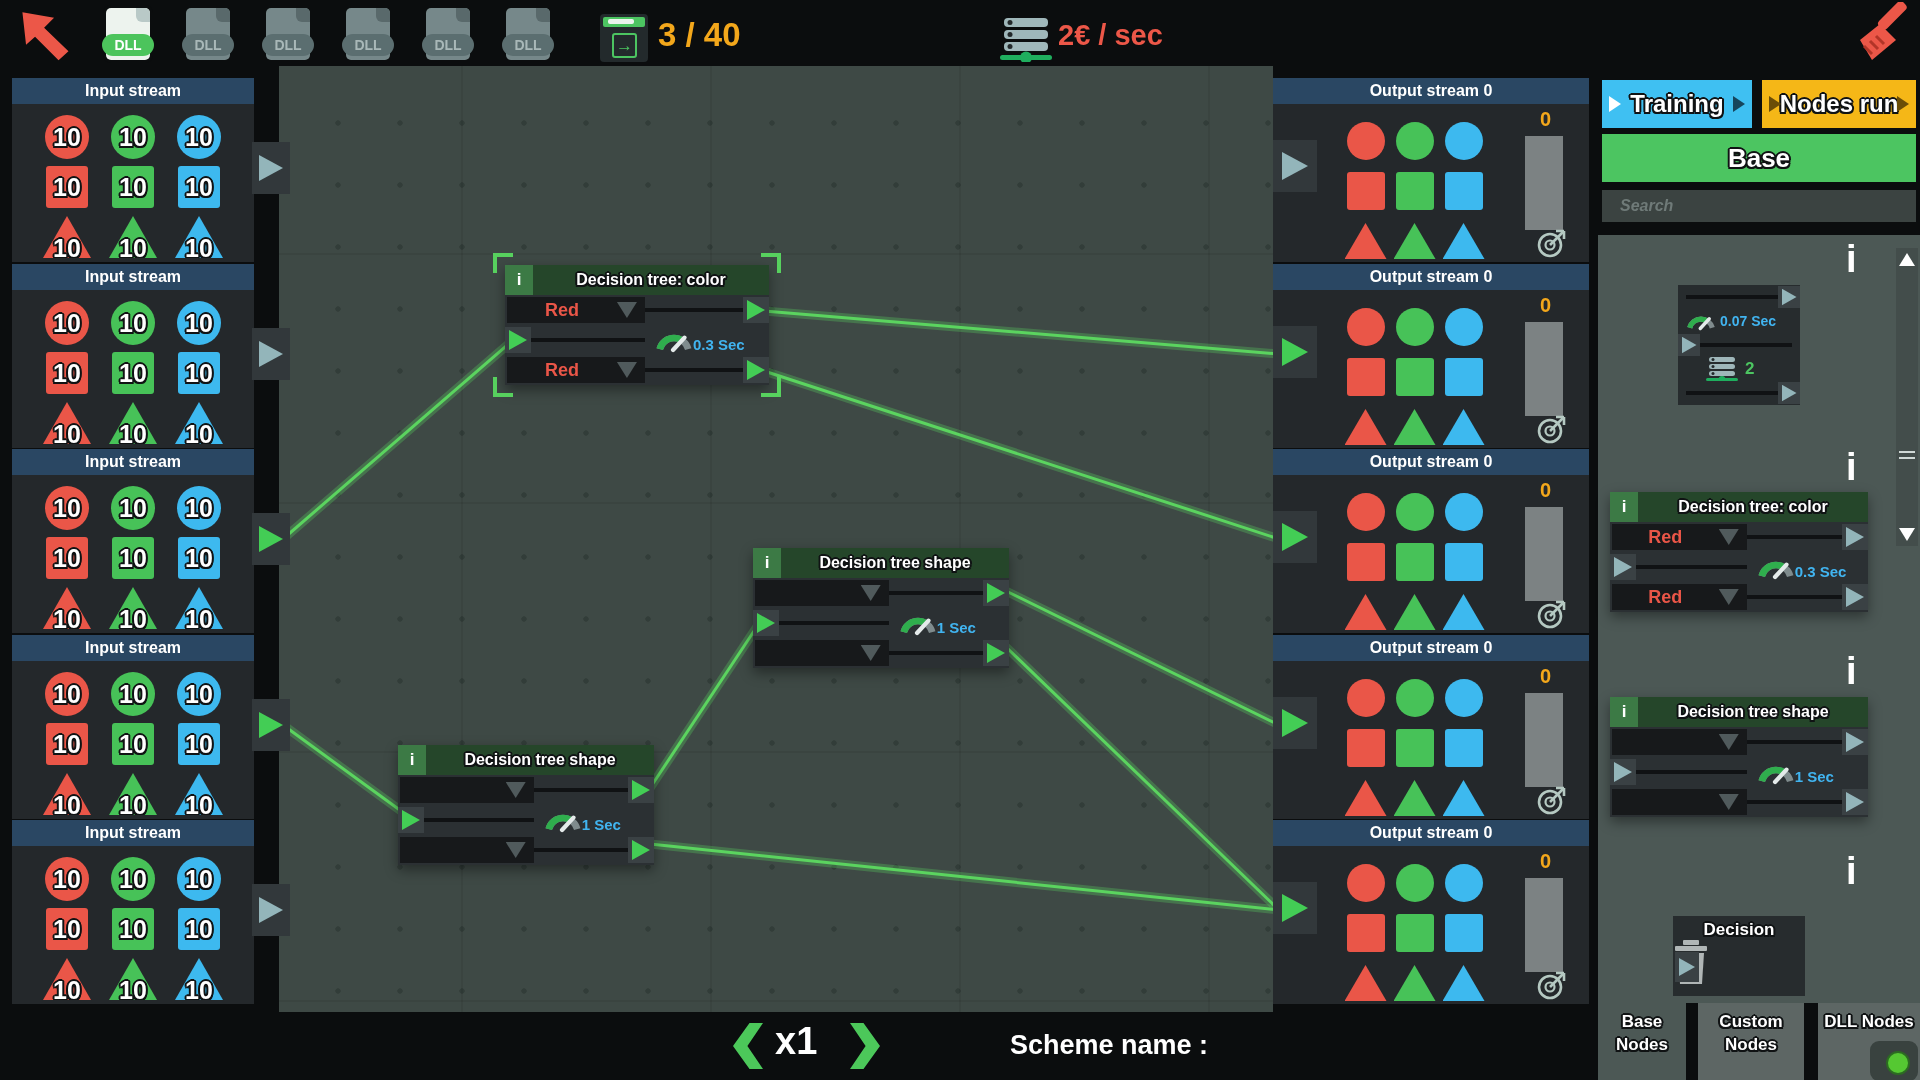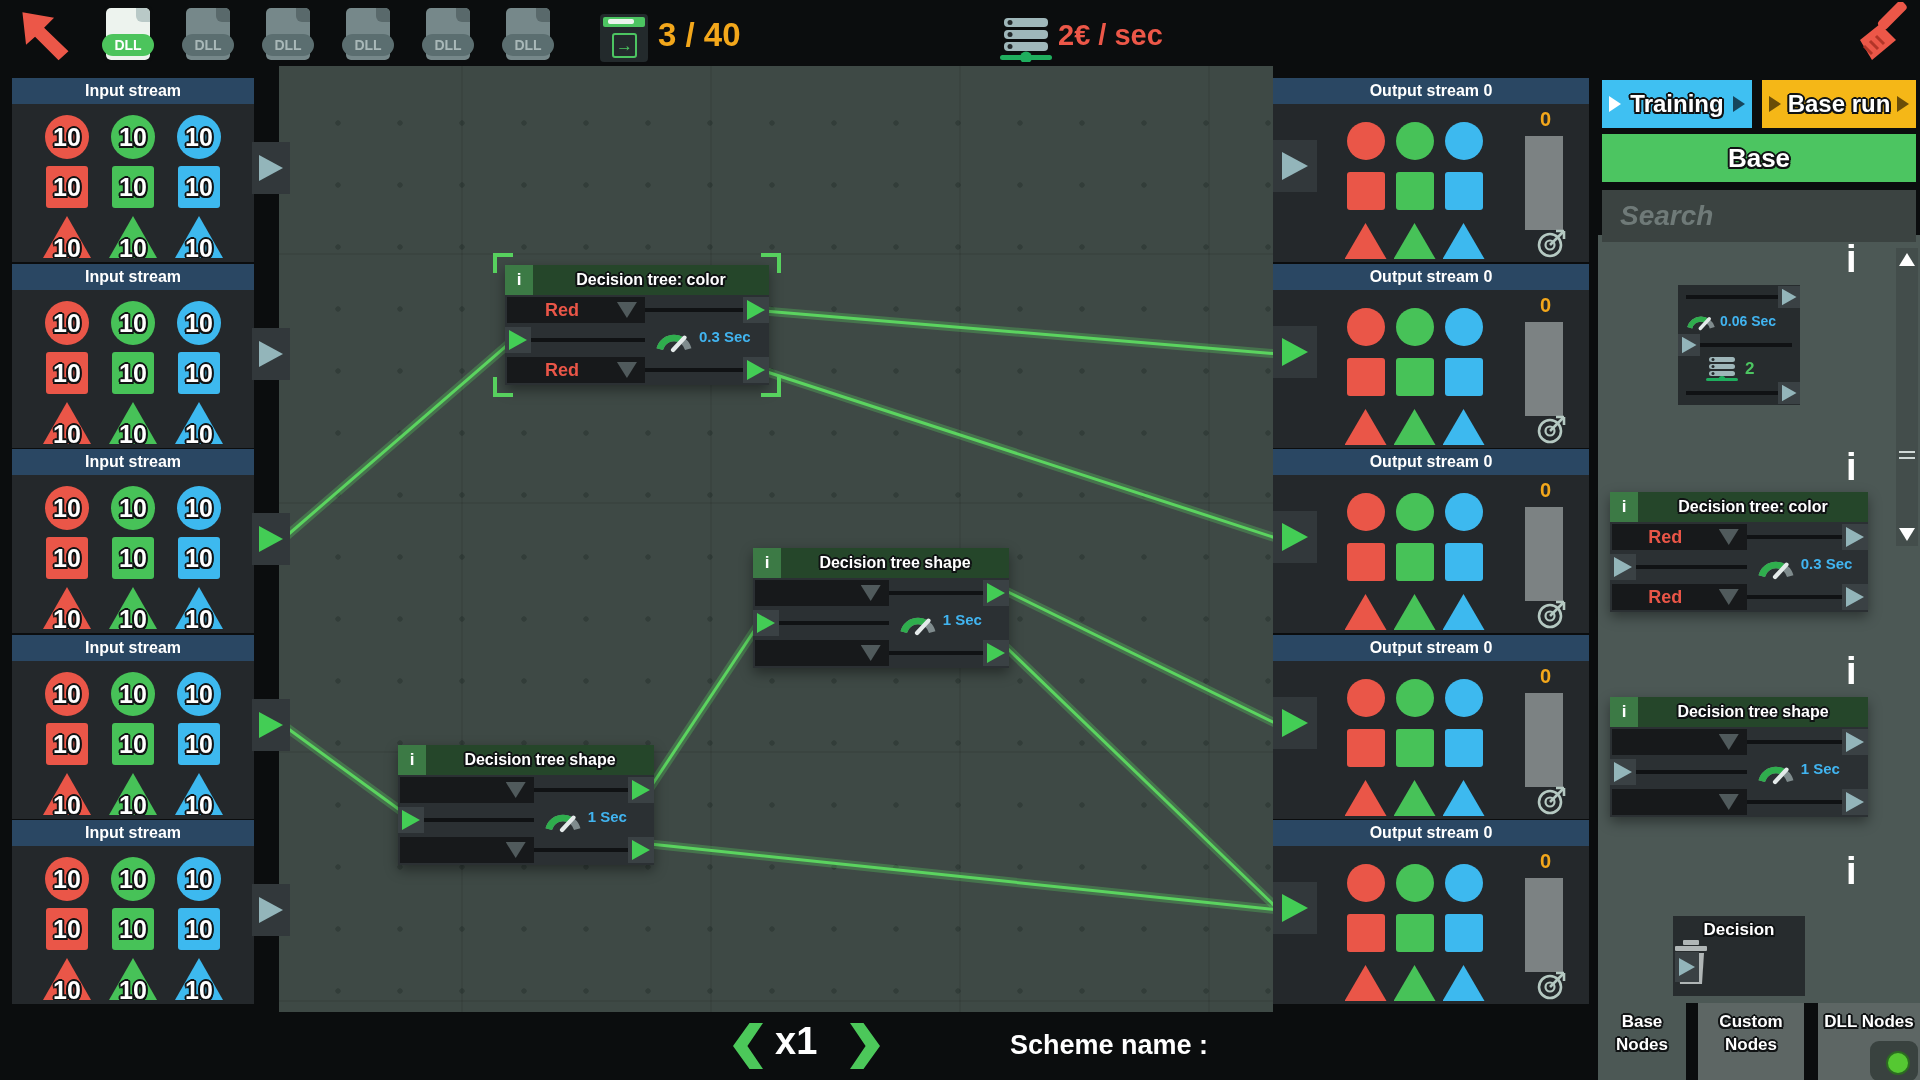--- a/index.html
+++ b/index.html
@@ -68,34 +68,34 @@
   .nrow { display:flex; height:30px; }
   .ncell-l { width:53%; position:relative; display:flex; align-items:center; }
   .ncell-r { width:47%; position:relative; display:flex; align-items:center; }
   .dropdown { background:#17191b; margin:2px 0 2px 2px; flex:1; height:26px; display:flex; align-items:center; cursor:pointer; }
   .dropdown .opt { flex:1; text-align:center; color:#ea5648; font-weight:bold; font-size:18px; }
   .dropdown .dot { width:15px; height:15px; border-radius:50%; background:#fff; margin:0 auto; }
   .dd-arrow { width:20px; height:16px; margin-right:8px; }
   .hline { height:4px; background:#101214; flex:1; }
   .nport { width:26px; height:26px; display:flex; align-items:center; justify-content:center; background:#3a4144; cursor:pointer; }
   .nport span { width:18px; height:20px; }
-  .speedwrap { display:flex; align-items:flex-start; gap:6px; padding-left:10px; }
+  .speedwrap { display:flex; align-items:flex-end; padding-left:10px; }
   .speedtxt { color:#41b4f0; font-weight:bold; font-size:15px; white-space:nowrap; }
 
   .sel-corner { position:absolute; width:20px; height:20px; z-index:5; }
   .sel-corner.tl { border-left:4px solid #57d15e; border-top:4px solid #57d15e; }
   .sel-corner.tr { border-right:4px solid #57d15e; border-top:4px solid #57d15e; }
   .sel-corner.bl { border-left:4px solid #57d15e; border-bottom:4px solid #57d15e; }
   .sel-corner.br { border-right:4px solid #57d15e; border-bottom:4px solid #57d15e; }
 
   
   #palette-bg { left:1598px; top:235px; width:322px; height:768px; background:#4c5855; z-index:2; }
   .side-btn { position:absolute; z-index:6; display:flex; align-items:center; justify-content:center; font-weight:bold; color:#fff; cursor:pointer; }
   .side-tri { width:12px; height:16px; position:absolute; top:16px; }
-  #search-box { position:absolute; left:1602px; top:190px; width:314px; height:52px; background:#3b4341; border:none; color:#cfd8d6; font-style:italic; font-size:28px; font-weight:bold; padding-left:18px; z-index:6; font-family:"Liberation Sans",sans-serif; }
+  #search-box { position:absolute; left:1602px; top:190px; width:314px; height:32px; background:#3b4341; border:none; color:#cfd8d6; font-style:italic; font-size:16px; font-weight:bold; padding-left:18px; z-index:6; font-family:"Liberation Sans",sans-serif; }
   #search-box::placeholder { color:#6f7a78; }
   .info-i { position:absolute; color:#fff; font-weight:900; font-size:38px; z-index:6; cursor:pointer; line-height:1; }
   .scrollbar { position:absolute; left:1896px; top:248px; width:22px; height:298px; background:#434d4b; z-index:6; }
   .scrollbar .arr { position:absolute; left:3px; width:16px; height:13px; cursor:pointer; }
   .scrollbar .grip { position:absolute; left:3px; width:16px; height:2px; background:#cfd8d6; }
 
   
   #side-tabs { position:absolute; left:1598px; top:1003px; width:322px; height:77px; background:#0b0d0e; z-index:7; }
   .side-tab { position:absolute; top:0; height:77px; color:#fff; font-size:17px; font-weight:bold; text-align:center; padding-top:8px; line-height:1.35; cursor:pointer; }
   .badge-sq { position:absolute; right:-2px; bottom:-2px; width:48px; height:40px; background:#39423f; border-radius:9px; }
@@ -211,21 +211,21 @@
     </svg>
 
   <div class="abs" id="palette-bg"></div>
   <div class="side-btn" style="left:1602px;top:80px;width:150px;height:48px;background:#3fc0f2;font-size:24px;">
     <span class="side-tri tri-right c-white" style="left:7px;"></span>
     <span class="outl">Training</span>
     <span class="side-tri tri-right" style="right:7px;background:#16455c;"></span>
   </div>
   <div class="side-btn" style="left:1762px;top:80px;width:154px;height:48px;background:#f5b717;font-size:24px;">
     <span class="side-tri tri-right" style="left:7px;background:#6b4d07;"></span>
-    <span class="outl">Base run</span>
+    <span class="outl">Nodes run</span>
     <span class="side-tri tri-right" style="right:7px;background:#6b4d07;"></span>
   </div>
   <div class="side-btn" style="left:1602px;top:134px;width:314px;height:48px;background:#4cc561;font-size:26px;">
     <span class="outl">Base</span>
   </div>
   <input id="search-box" placeholder="Search" style="">
 
   <div id="palette">
       <div class="info-i" style="left: 1846px; top: 240px;">i</div>
       <div class="info-i" style="left: 1846px; top: 448px;">i</div>
@@ -239,21 +239,21 @@
           </div>
         </div>
         <div style="display: flex; align-items: center; height: 24px; padding-left: 8px; gap: 4px;">
           <span>
             <svg width="30" height="20" viewBox="0 0 40 26">
               <path d="M5 22 A15.5 15.5 0 0 1 35 22" fill="none" stroke="#7f8b8d" stroke-width="7" pathLength="100"></path>
               <path d="M5 22 A15.5 15.5 0 0 1 35 22" fill="none" stroke="#2fae4d" stroke-width="7" pathLength="100" stroke-dasharray="74 26"></path>
               <line x1="19" y1="23" x2="31" y2="10" stroke="#e4eaea" stroke-width="4.5" stroke-linecap="round"></line>
             </svg>
           </span>
-          <span class="speedtxt" style="font-size: 14px;">0.06 Sec</span>
+          <span class="speedtxt" style="font-size: 14px;">0.07 Sec</span>
         </div>
         <div style="display: flex; align-items: center; height: 24px;">
           <div class="nport" style="width: 22px; height: 22px;">
             <span class="tri-right c-slate" style="width: 15px; height: 17px;"></span>
           </div>
           <div class="hline" style="margin-right: 8px;"></div>
         </div>
         <div style="display: flex; align-items: center; height: 24px; padding-left: 28px; gap: 7px;">
           <span>
             <svg width="32" height="24" viewBox="0 0 32 24">

